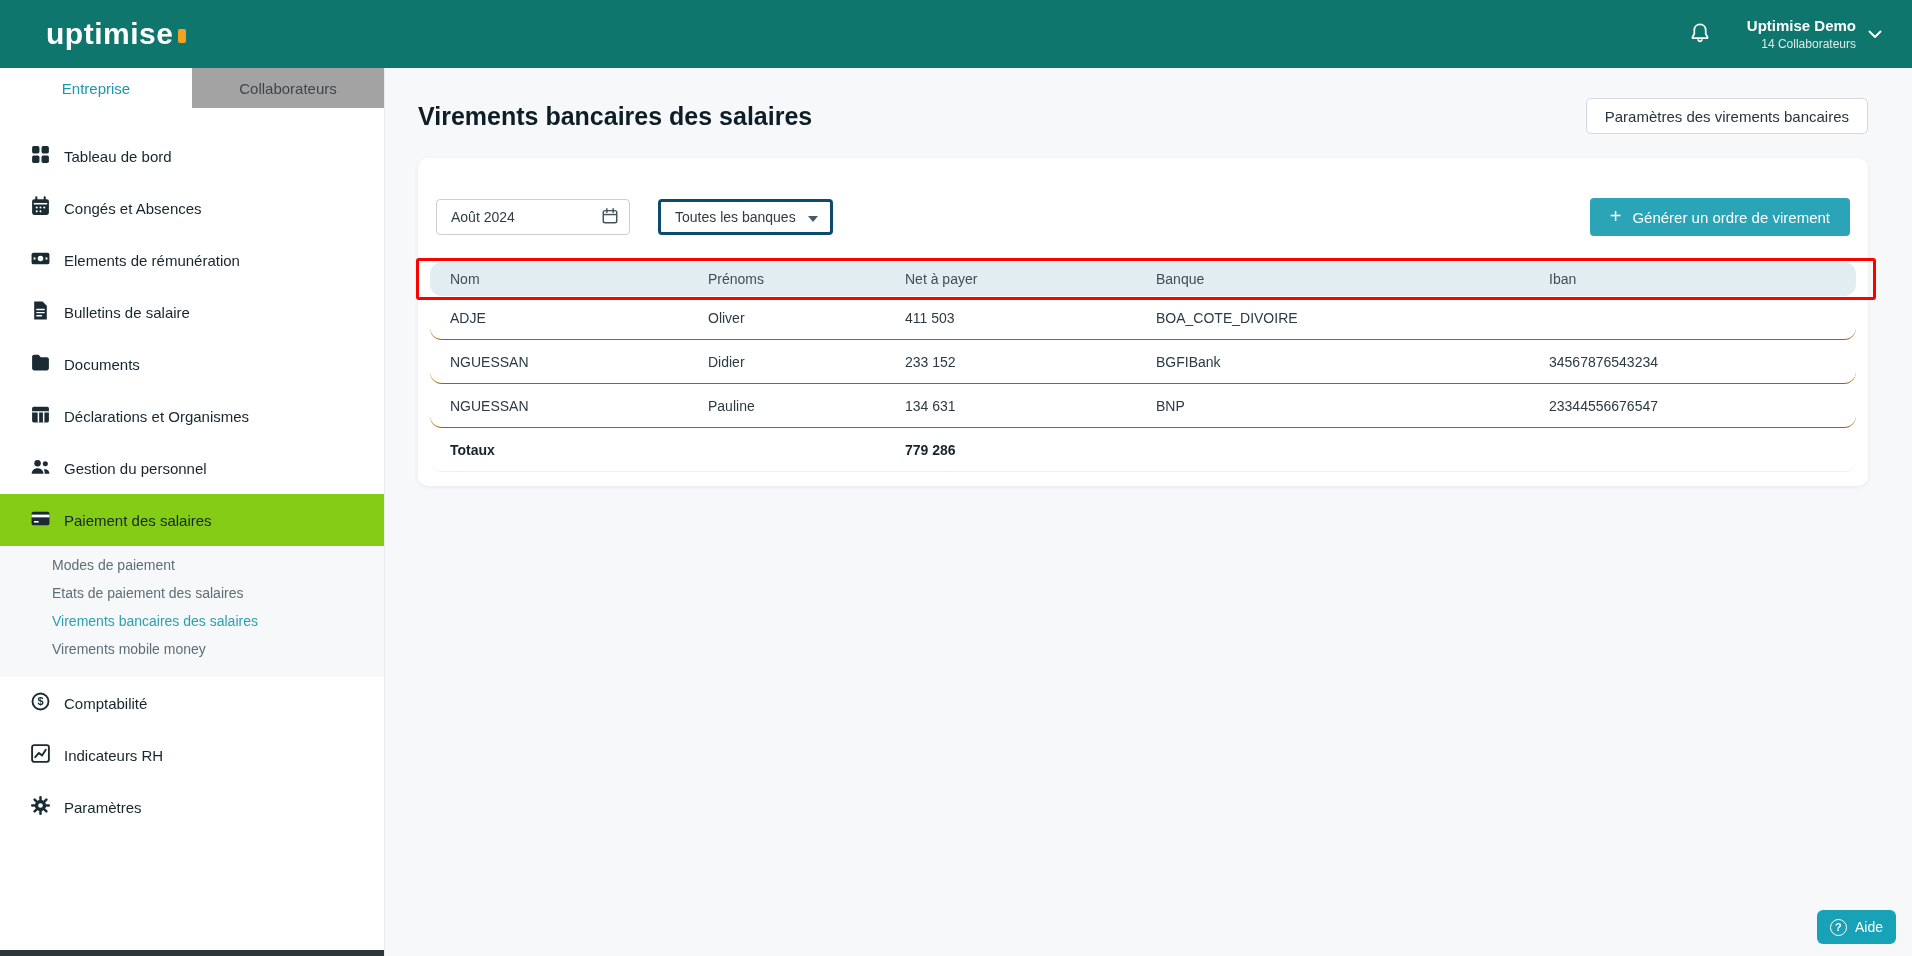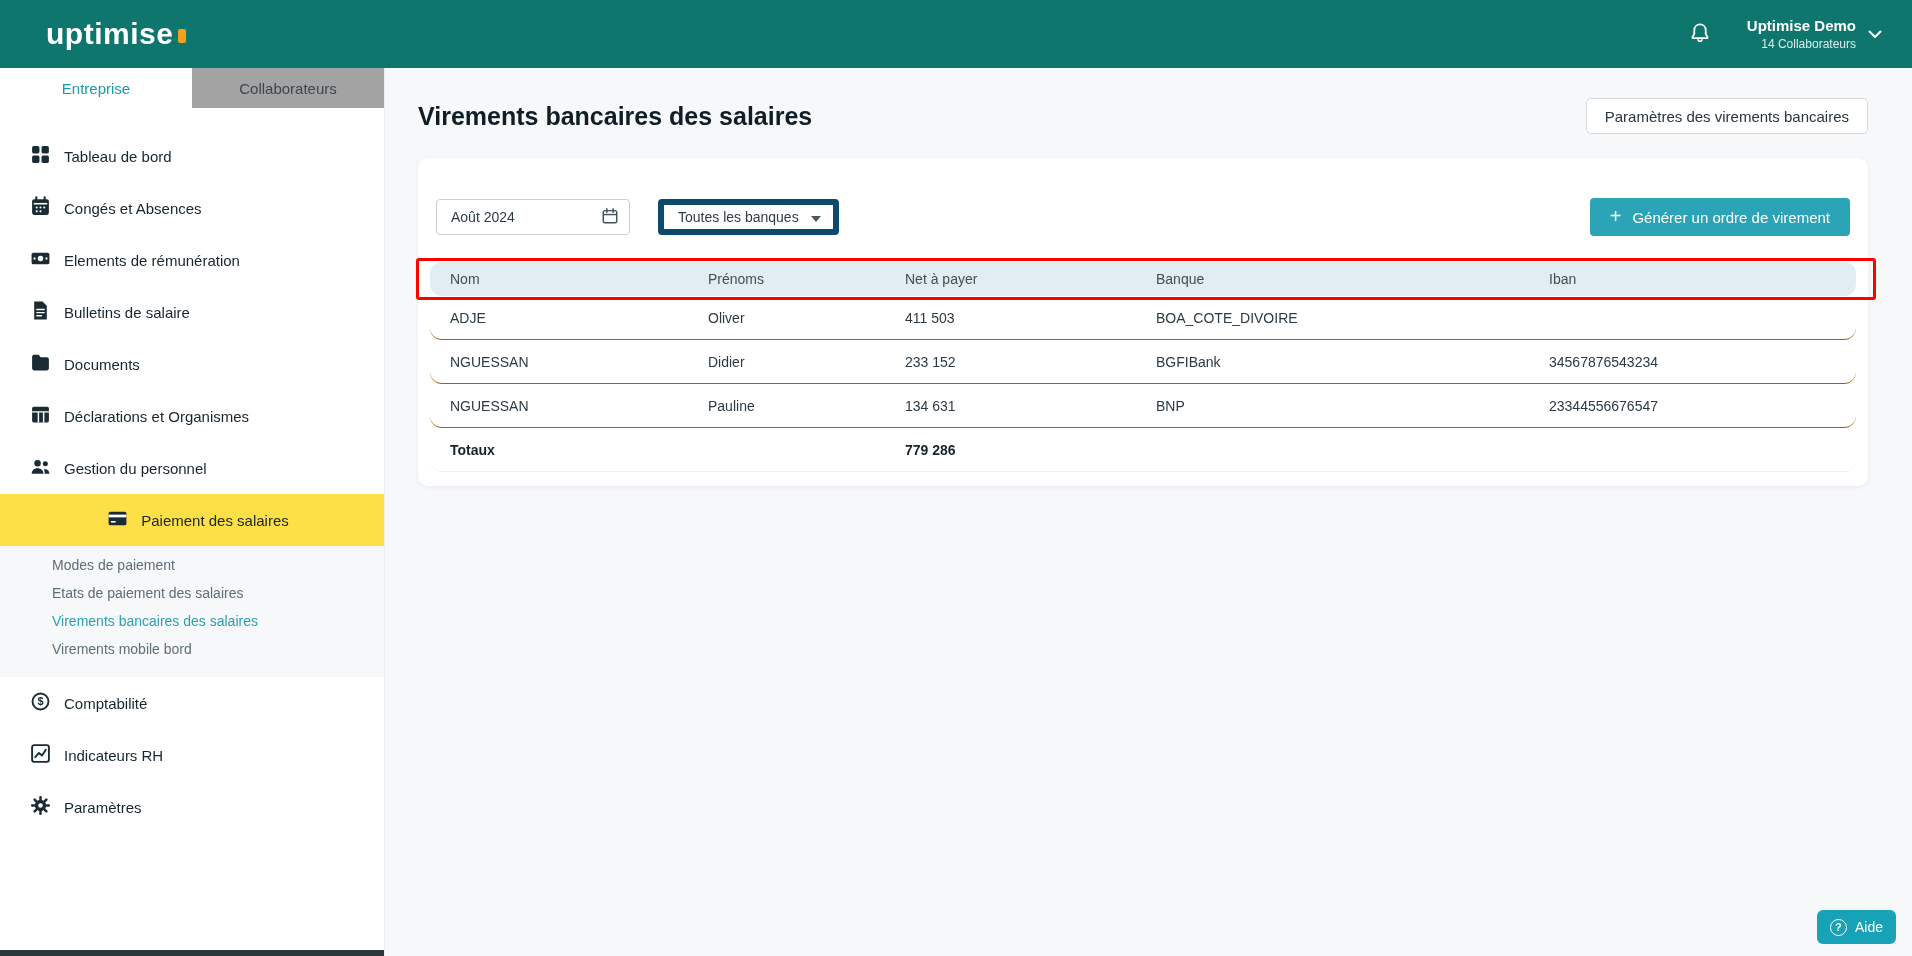--- a/index.html
+++ b/index.html
@@ -37,21 +37,21 @@
   .tab { flex: 1; display: flex; align-items: center; justify-content: center; font-size: 15px; cursor: pointer; }
   .tab.active { background: #fff; color: #1899AD; }
   .tab.inactive { background: #a3a3a3; color: #3A4750; }
   .nav { padding-top: 22px; flex: 1; overflow: hidden; }
   .nav-item {
     display: flex; align-items: center; gap: 13px; height: 52px;
     padding: 0 18px 0 30px; font-size: 15px; color: #17262E; cursor: pointer;
   }
   .nav-item svg { width: 21px; height: 21px; flex-shrink: 0; }
   .payment-group { background: #F6F8F9; }
-  .payment-group .nav-item.active-main { background: #fde047; justify-content: center; }
+  .payment-group .nav-item.active-main { background: #84cc16; }
   .subnav { padding: 5px 0 14px 0; }
   .sub-item { padding: 6px 10px 6px 52px; font-size: 14px; color: #5E6E78; cursor: pointer; }
   .sub-item.active { color: #2BA0B4; }
   .sidebar-scrollbar { position: fixed; left: 0; bottom: 0; width: 384px; height: 6px; background: #2B363C; z-index: 40; cursor: pointer; }
 
   
   .main { margin-left: 384px; padding-top: 68px; }
   .page-head { display: flex; align-items: center; justify-content: space-between; margin: 30px 44px 0 34px; }
   .page-title { font-size: 25px; font-weight: bold; color: #0F1E26; }
   .settings-btn {
@@ -63,21 +63,21 @@
     margin: 24px 44px 0 34px; background: #fff; border-radius: 10px;
     box-shadow: 0 1px 4px rgba(22,40,50,.07); padding: 40px 0 14px 0;
   }
   .filter-row { display: flex; align-items: center; padding: 0 18px; }
   .date-input {
     width: 194px; height: 36px; border: 1px solid #C9D0D6; border-radius: 4px;
     display: flex; align-items: center; justify-content: space-between;
     padding: 0 10px 0 14px; font-size: 14px; color: #2E3C44; cursor: pointer; background: #fff;
   }
   .bank-select {
-    margin-left: 28px; height: 36px; border: 6px solid #0c4a6e; border-radius: 4px;
+    margin-left: 28px; height: 36px; border: 3px solid #0c4a6e; border-radius: 4px;
     display: flex; align-items: center; gap: 12px; padding: 0 12px 0 14px;
     font-size: 14px; color: #2E3C44; cursor: pointer; background: #fff;
   }
   .generate-btn {
     margin-left: auto; height: 38px; background: #2BA4B8; border: none; border-radius: 4px;
     color: #fff; font-size: 15px; display: flex; align-items: center; gap: 11px;
     padding: 0 20px; cursor: pointer; font-family: "Liberation Sans", sans-serif;
   }
   .generate-btn .plus { font-size: 20px; font-weight: 400; line-height: 1; margin-top: -2px; }
 
@@ -217,21 +217,21 @@
               <rect x="1.5" y="3.5" width="17" height="13" rx="1.8" fill="#1B2B34"></rect>
               <rect x="1.5" y="6.3" width="17" height="2.6" fill="#fff"></rect>
               <rect x="3.8" y="12.4" width="4.4" height="1.5" fill="#fff"></rect>
             </svg></span>
         <span>Paiement des salaires</span>
       </div>
       <div class="subnav">
         <div class="sub-item">Modes de paiement</div>
         <div class="sub-item">Etats de paiement des salaires</div>
         <div class="sub-item active">Virements bancaires des salaires</div>
-        <div class="sub-item">Virements mobile bord</div>
+        <div class="sub-item">Virements mobile money</div>
       </div>
     </div>
 
     <div class="nav-item">
       <span><svg viewBox="0 0 20 20">
             <circle cx="10" cy="10" r="7.6" fill="none" stroke="#1B2B34" stroke-width="1.8"></circle>
             <text x="10" y="13.6" text-anchor="middle" font-size="10.5" font-weight="bold" fill="#1B2B34" font-family="Liberation Sans, sans-serif">$</text>
           </svg></span>
       <span>Comptabilité</span>
     </div>

